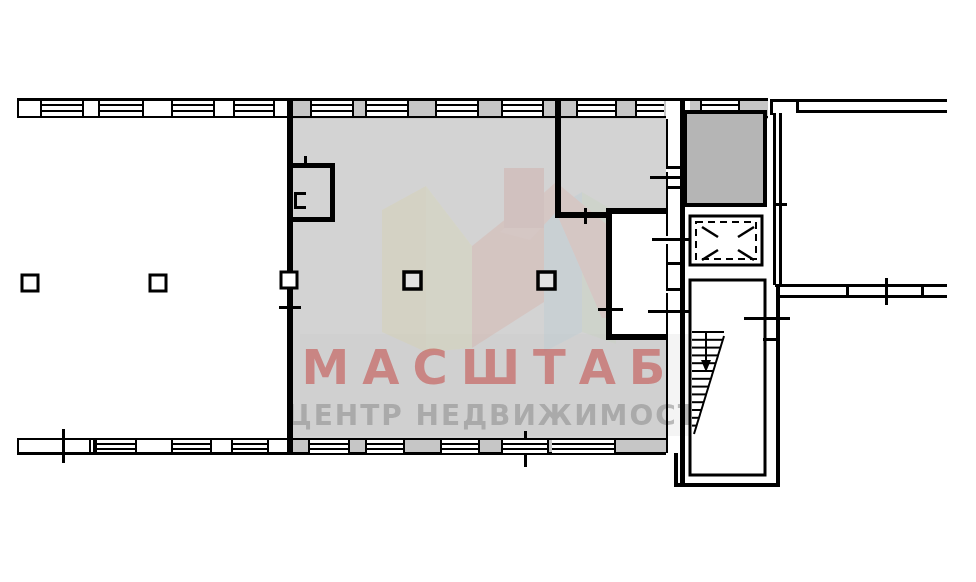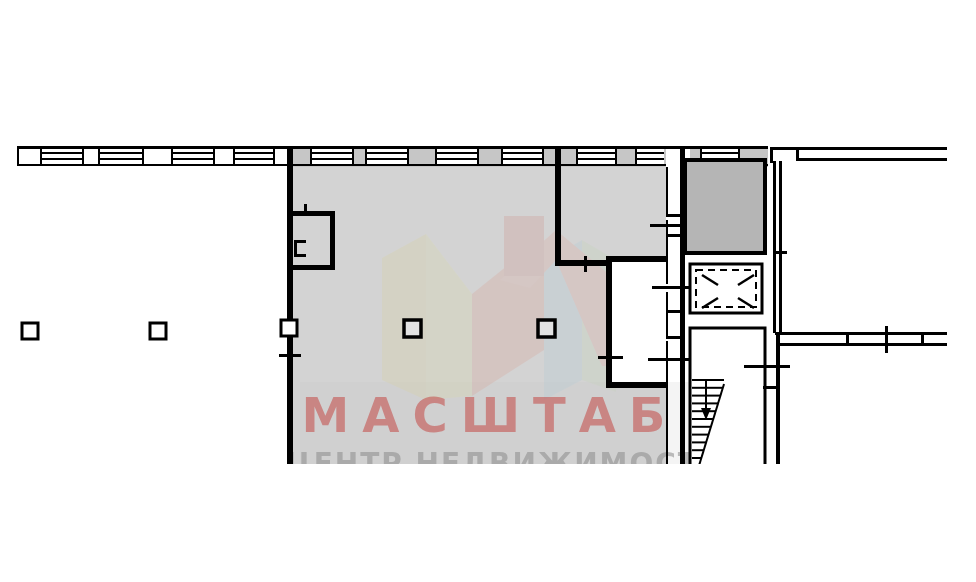--- a/index.html
+++ b/index.html
@@ -1,22 +1,21 @@
 <!DOCTYPE html>
 <html><head>
 <meta charset="utf-8">
 <style>
   html,body{margin:0;padding:0;background:#ffffff;}
   .stage{
     position:relative;
-    width:976px;height:416px;
+    width:976px;height:582px;
     background:#ffffff;
     font-family:"DejaVu Sans", sans-serif;
     overflow:hidden;
-    margin-top:48px;
   }
   svg{display:block;}
   text{font-family:"DejaVu Sans", sans-serif;}
 </style>
 </head>
 <body>
 
 <div class="stage">
 <svg width="976" height="582" viewBox="0 0 976 582">
 

